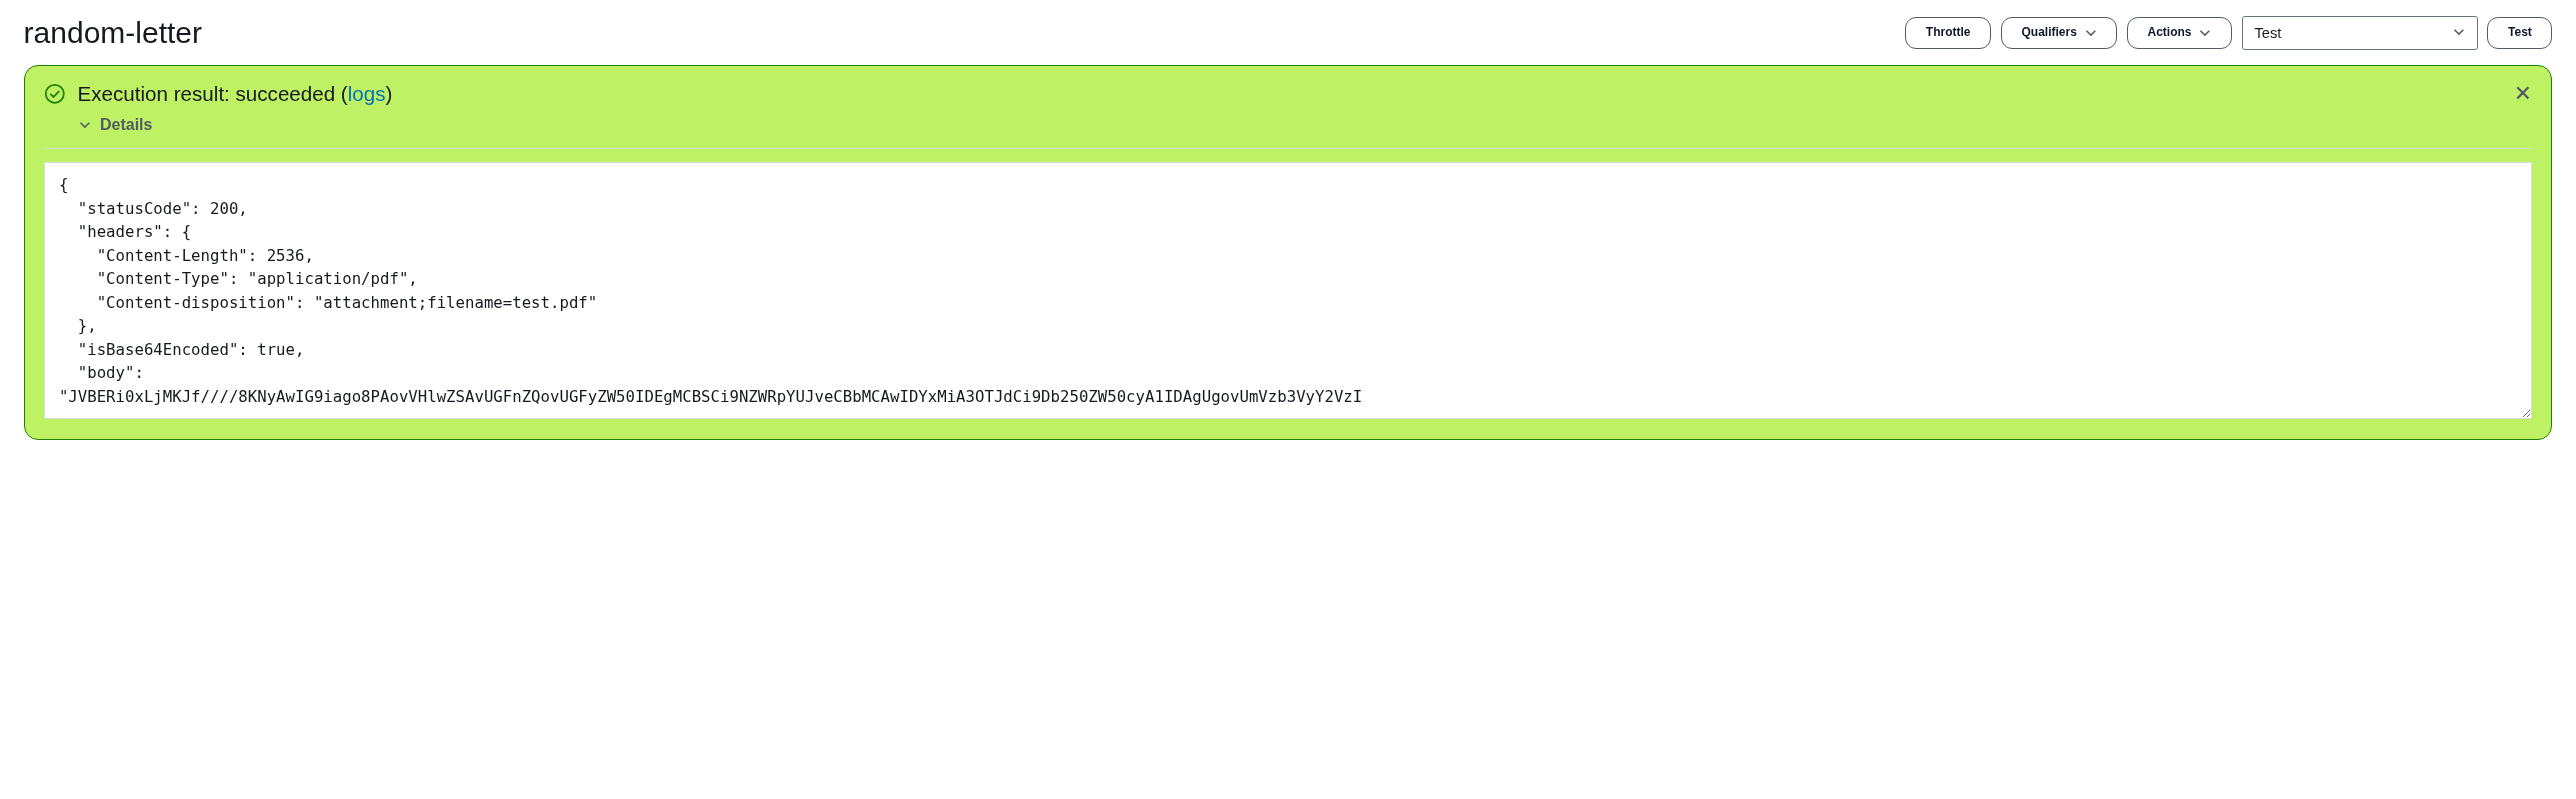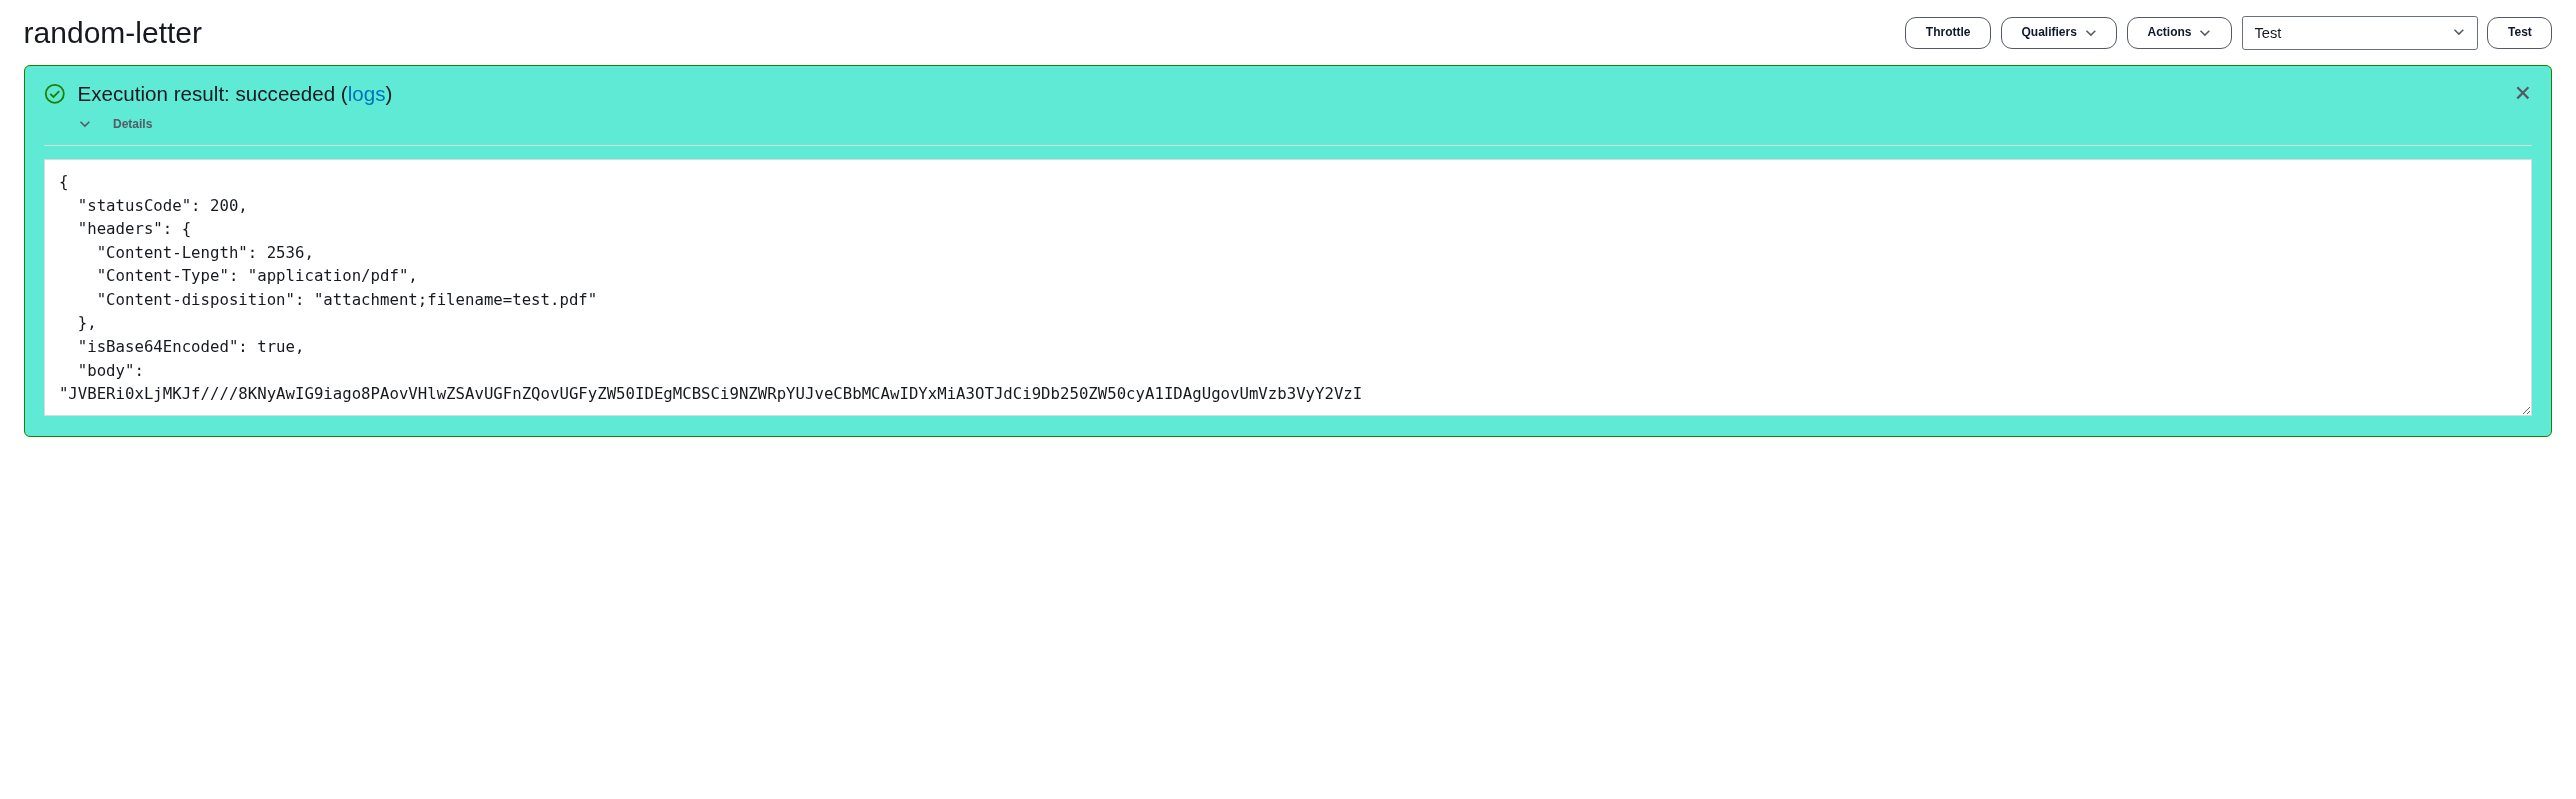--- a/index.html
+++ b/index.html
@@ -50,22 +50,22 @@
     font-size: 14.7px;
     min-width: 236px;
     display: inline-flex;
     align-items: center;
     justify-content: space-between;
     cursor: pointer;
     color: #16191f;
   }
   .result-panel {
     border: 1px solid #1d8102;
-    background: #5eead4;
-    border-radius: 6px;
+    background: #bef264;
+    border-radius: 14px;
     padding: 15.7px 19.6px 19.6px 19.6px;
     position: relative;
   }
   .result-header-row {
     display: flex;
     align-items: center;
     gap: 11.8px;
     margin-bottom: 9.8px;
   }
   .success-icon {
@@ -89,25 +89,25 @@
     background: none;
     border: none;
     cursor: pointer;
     padding: 3.9px;
     color: #545b64;
     display: inline-flex;
   }
   .details-toggle {
     display: inline-flex;
     align-items: center;
-    gap: 22px;
+    gap: 9px;
     margin-left: 35px;
     margin-bottom: 13.7px;
     cursor: pointer;
-    font-size: 12px;
+    font-size: 16px;
     font-weight: 700;
     color: #545b64;
   }
   .details-toggle .caret {
     display: inline-flex;
   }
   .divider {
     border: none;
     border-top: 1px solid #d5dbdb;
     margin: 0 0 13.7px 0;

